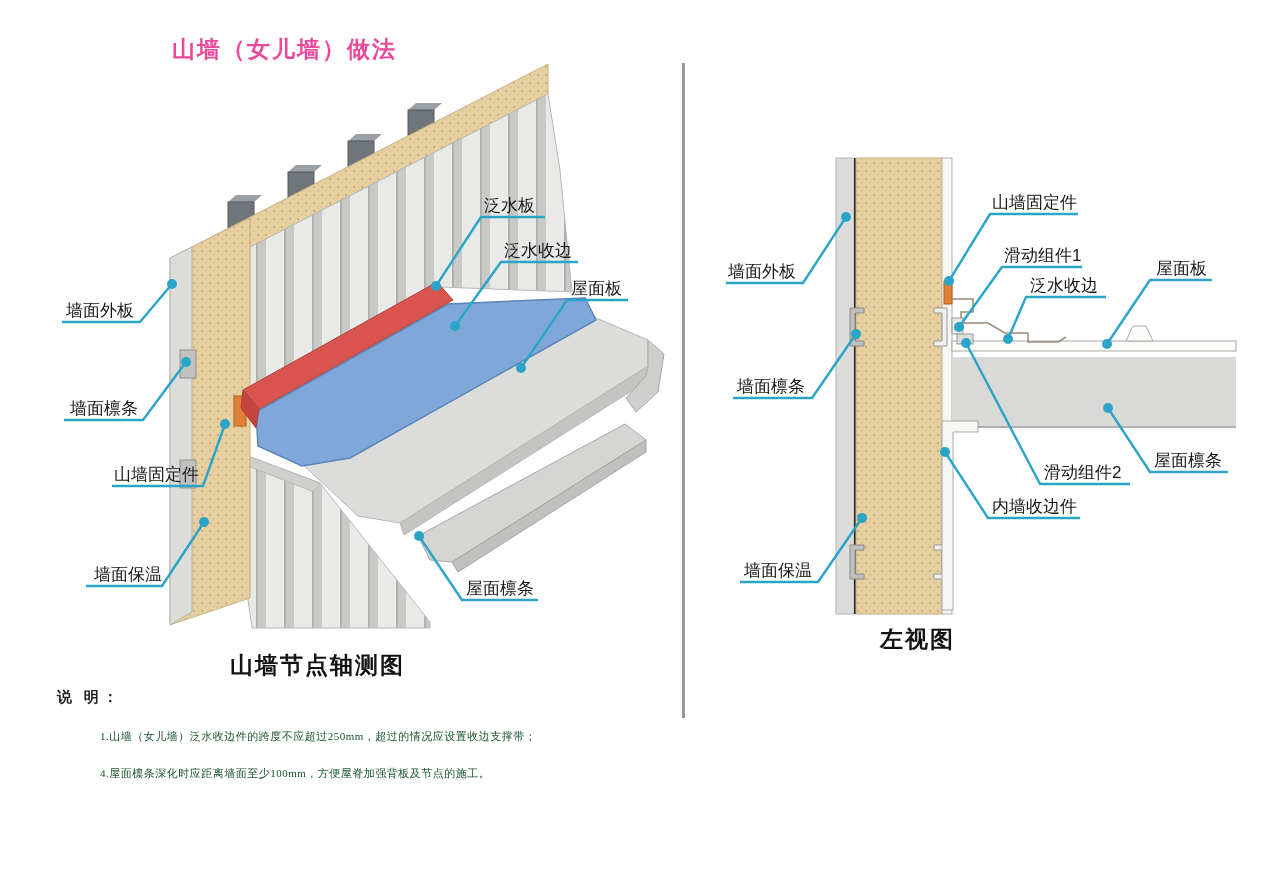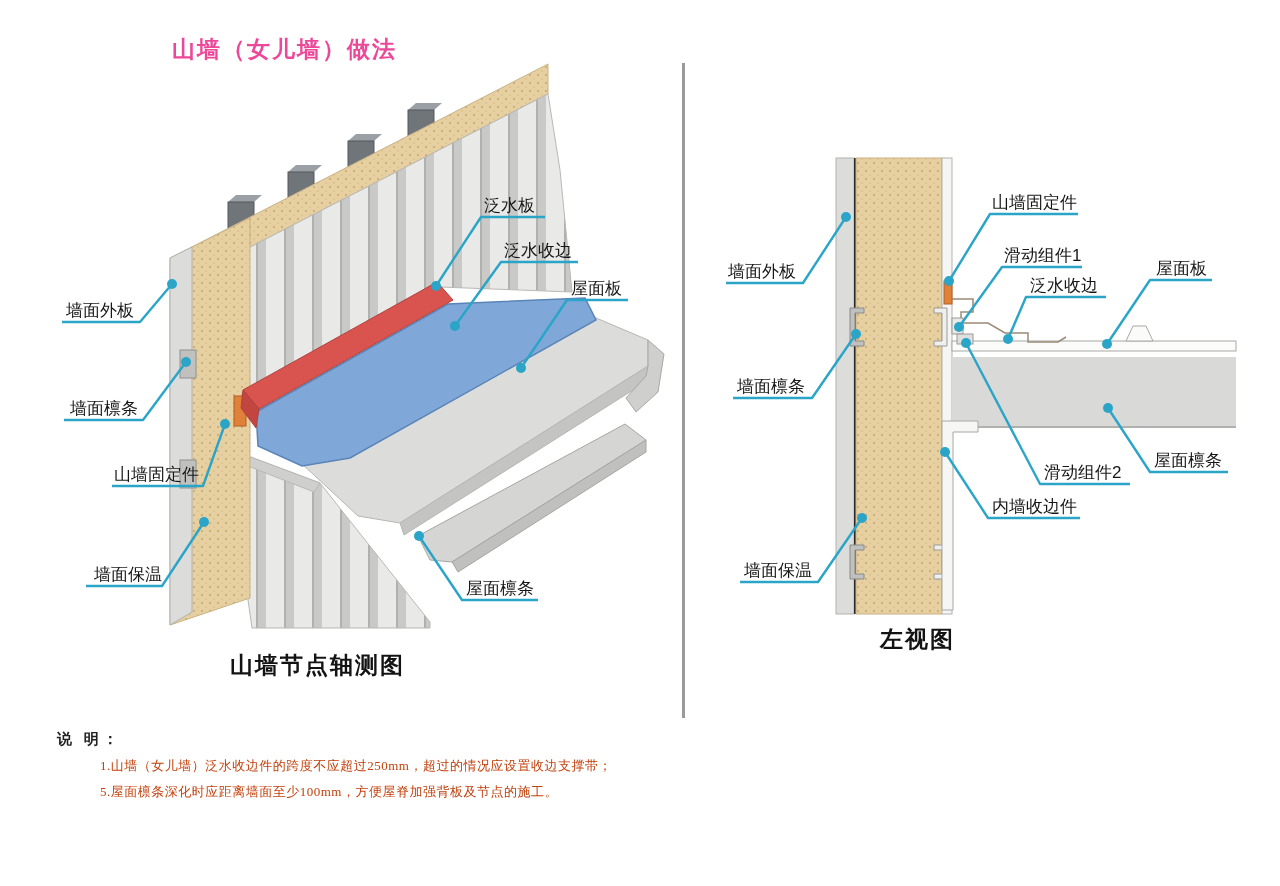--- a/index.html
+++ b/index.html
@@ -10,23 +10,23 @@
   html,body{margin:0;padding:0}
   body{width:1280px;height:886px;background:#ffffff;position:relative;overflow:hidden;
        font-family:"Liberation Sans",sans-serif}
   .page-title{position:absolute;left:172px;top:34px;font-size:23px;font-weight:bold;
        color:#ec4899;letter-spacing:2px;font-family:"Liberation Serif",serif}
   .divider{position:absolute;left:682px;top:63px;width:3px;height:655px;background:var(--divider_gray)}
   .caption{position:absolute;font-size:23px;font-weight:bold;color:#131313;
        font-family:"Liberation Serif",serif;letter-spacing:2px;text-align:left}
   .caption-left{left:230px;top:650px;width:300px}
   .caption-right{left:880px;top:624px;width:195px}
-  .notes{position:absolute;left:57px;top:730px;color:#3a3a3a;font-family:"Liberation Serif",serif}
+  .notes{position:absolute;left:57px;top:688px;color:#3a3a3a;font-family:"Liberation Serif",serif}
   .notes-heading{font-size:15px;font-weight:bold;color:#222;letter-spacing:4px}
-  .note-line{font-size:13px;margin-left:43px;margin-top:8px;letter-spacing:.5px;color:#c2410c}
+  .note-line{font-size:11px;margin-left:43px;margin-top:22px;letter-spacing:.5px;color:#14532d}
   svg.scene{position:absolute;left:0;top:0}
   .leader polyline{fill:none;stroke:var(--leader);stroke-width:2.4;stroke-linejoin:round}
   .leader circle{fill:var(--leader)}
   text.lbl{font-size:17px;fill:#161616;font-family:"Liberation Sans",sans-serif}
 </style>
 </head>
 <body>
 
 <div class="page-title">山墙（女儿墙）做法</div>
 <div class="divider"></div>
@@ -215,14 +215,14 @@
     </g>
   </g>
 </svg>
 
 <div class="caption caption-left">山墙节点轴测图</div>
 <div class="caption caption-right">左视图</div>
 
 <div class="notes">
   <div class="notes-heading">说 明：</div>
   <div class="note-line">1.山墙（女儿墙）泛水收边件的跨度不应超过250mm，超过的情况应设置收边支撑带；</div>
-  <div class="note-line">5.屋面檩条深化时应距离墙面至少100mm，方便屋脊加强背板及节点的施工。</div>
+  <div class="note-line">4.屋面檩条深化时应距离墙面至少100mm，方便屋脊加强背板及节点的施工。</div>
 </div>
 
 </body></html>

